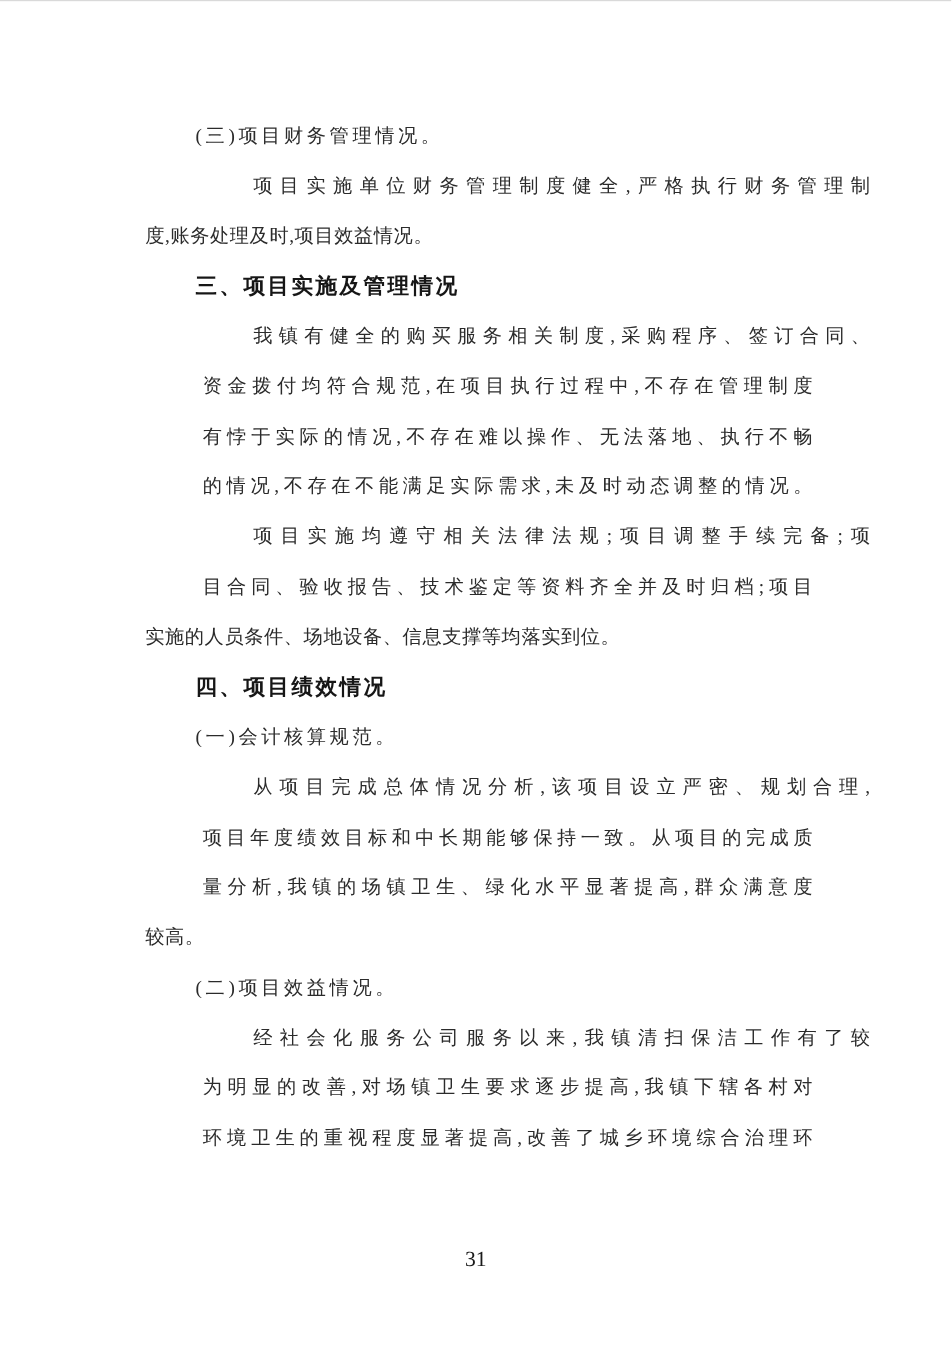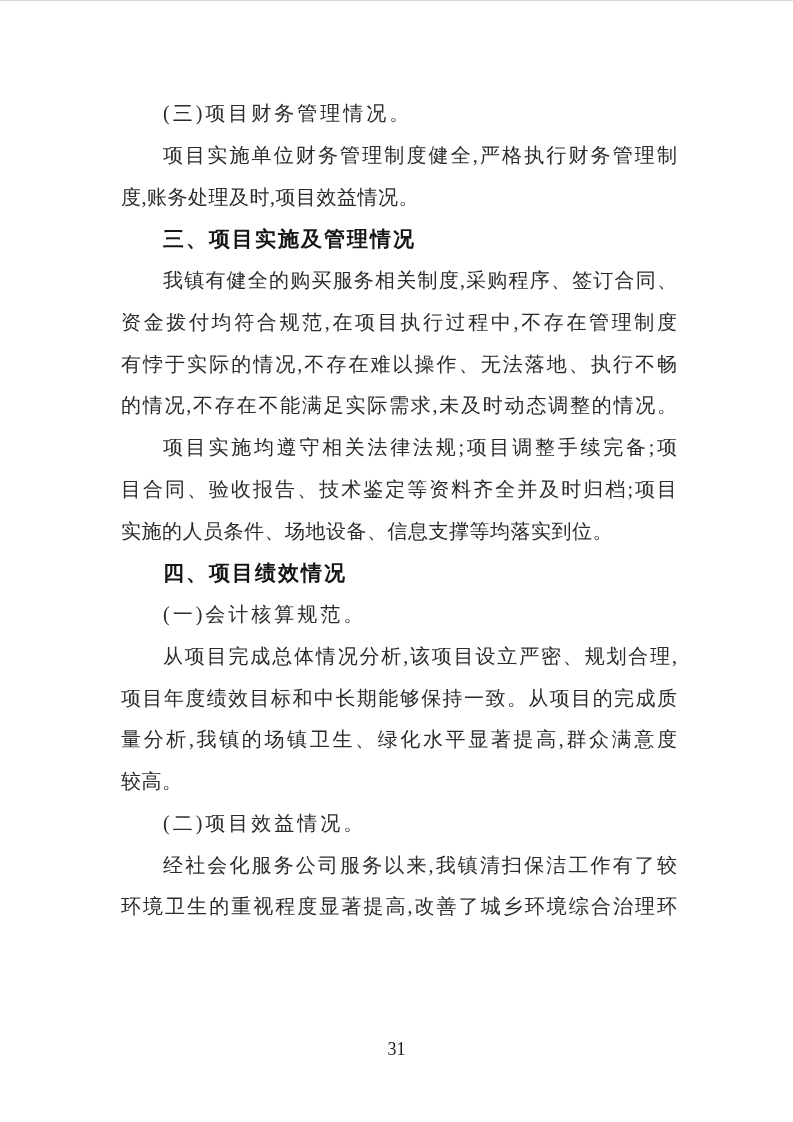--- a/index.html
+++ b/index.html
@@ -25,40 +25,41 @@
   }
   .content {
     position: absolute;
     left: 121px;
     top: 93px;
     width: 556px;
   }
   .line {
     height: 41.75px;
     line-height: 41.75px;
-    font-size: 20px;
+    font-size: 16px;
     white-space: nowrap;
     letter-spacing: 0.5px;
   }
   .line.justify {
     text-align: justify;
     text-align-last: justify;
     text-justify: inter-character;
     letter-spacing: 0;
+    margin-left: 48px;
   }
   .line.indent {
     padding-left: 42px;
   }
   .line.indent.justify {
     width: 514px;
   }
   .line.heading {
     font-family: "Liberation Sans", "DejaVu Sans", sans-serif;
     font-weight: 700;
-    font-size: 21px;
+    font-size: 18px;
     letter-spacing: 2px;
     color: #161616;
   }
   .line.sub {
     letter-spacing: 3px;
   }
   .footer {
     position: absolute;
     bottom: 62px;
     left: 0;
@@ -87,16 +88,17 @@
       <div class="line body justify">目合同、验收报告、技术鉴定等资料齐全并及时归档;项目</div>
       <div class="line body">实施的人员条件、场地设备、信息支撑等均落实到位。</div>
       <div class="line heading indent">四、项目绩效情况</div>
       <div class="line sub indent">(一)会计核算规范。</div>
       <div class="line body indent justify">从项目完成总体情况分析,该项目设立严密、规划合理,</div>
       <div class="line body justify">项目年度绩效目标和中长期能够保持一致。从项目的完成质</div>
       <div class="line body justify">量分析,我镇的场镇卫生、绿化水平显著提高,群众满意度</div>
       <div class="line body">较高。</div>
       <div class="line sub indent">(二)项目效益情况。</div>
       <div class="line body indent justify">经社会化服务公司服务以来,我镇清扫保洁工作有了较</div>
+      <div class="line body justify">为明显的改善,对场镇卫生要求逐步提高,我镇下辖各村对</div>
       <div class="line body justify">环境卫生的重视程度显著提高,改善了城乡环境综合治理环</div>
     </div>
   <div class="footer">31</div>
 </div>
 
 </body></html>

